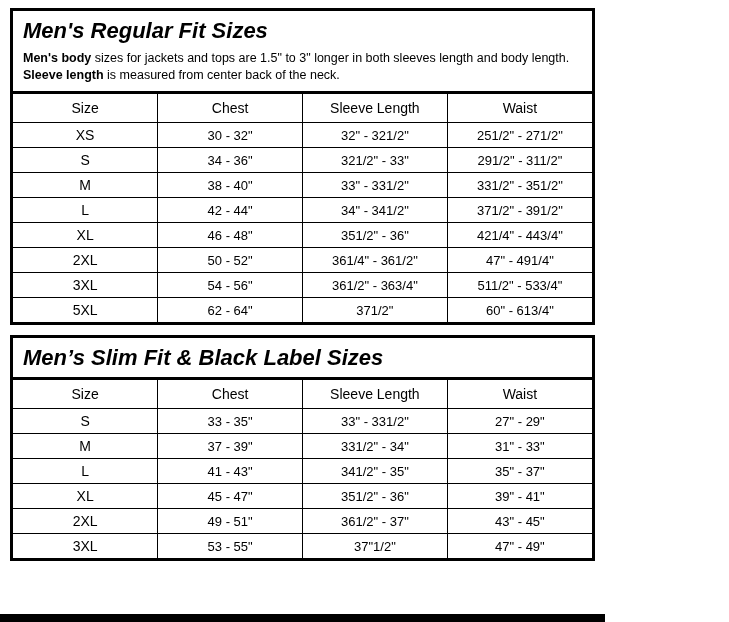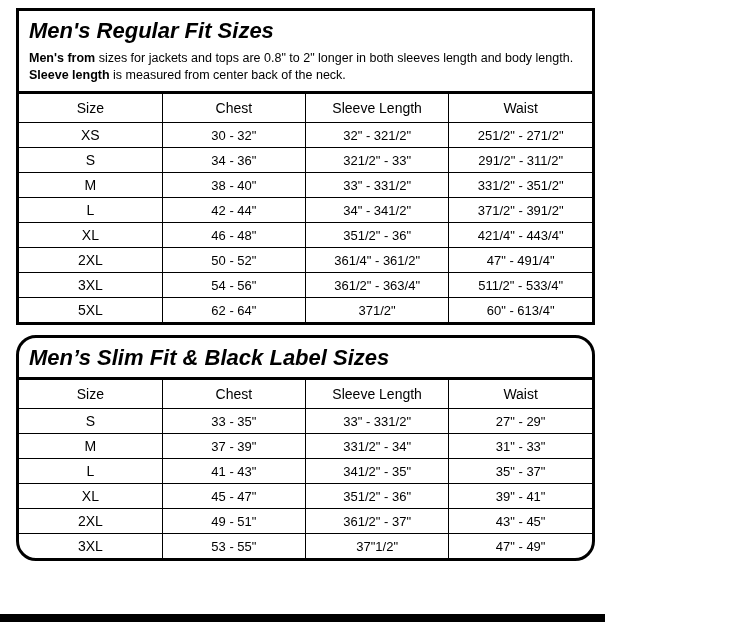--- a/index.html
+++ b/index.html
@@ -12,30 +12,29 @@
     height: 622px;
     font-family: "Liberation Sans", sans-serif;
     color: #000000;
     overflow: hidden;
   }
   .page {
     position: relative;
     width: 605px;
     height: 622px;
     box-sizing: border-box;
-    padding: 8px 10px 0 16px;
+    padding: 8px 10px 0 10px;
   }
   .panel {
     border: 3px solid #000000;
     box-sizing: border-box;
     background: #ffffff;
   }
   .panel + .panel {
     margin-top: 10px;
-    border-radius: 20px;
   }
   .panel-title {
     font-size: 22px;
     font-weight: bold;
     font-style: italic;
     padding: 7px 10px 6px 10px;
     letter-spacing: 0px;
   }
   .panel-note {
     font-size: 12.5px;
@@ -95,21 +94,21 @@
   }
 </style>
 </head>
 <body>
 
 <div class="page">
 
   <div class="panel">
     <div class="panel-title">Men's Regular Fit Sizes</div>
     <div class="panel-note">
-      <b>Men's from</b><span> sizes for jackets and tops are 0.8" to 2" longer in both sleeves length and body length. </span><b>Sleeve length</b><span> is measured from center back of the neck.</span>
+      <b>Men's body</b><span> sizes for jackets and tops are 1.5" to 3" longer in both sleeves length and body length. </span><b>Sleeve length</b><span> is measured from center back of the neck.</span>
     </div>
     <div class="table-wrap">
       <table class="size-table">
         <thead>
           <tr>
             <th>Size</th>
             <th>Chest</th>
             <th>Sleeve Length</th>
             <th>Waist</th>
           </tr>

